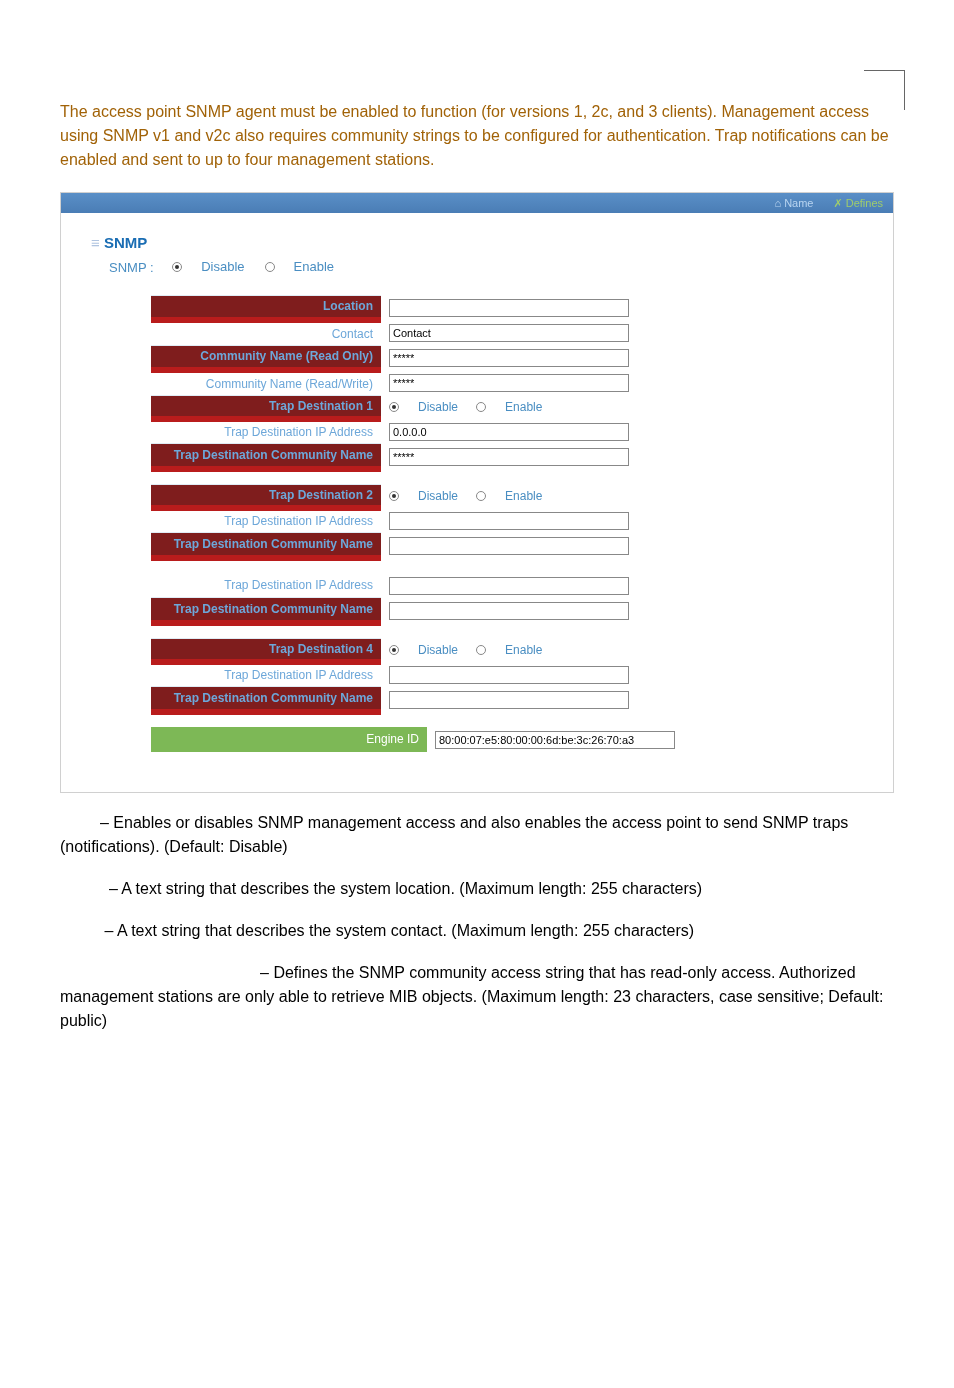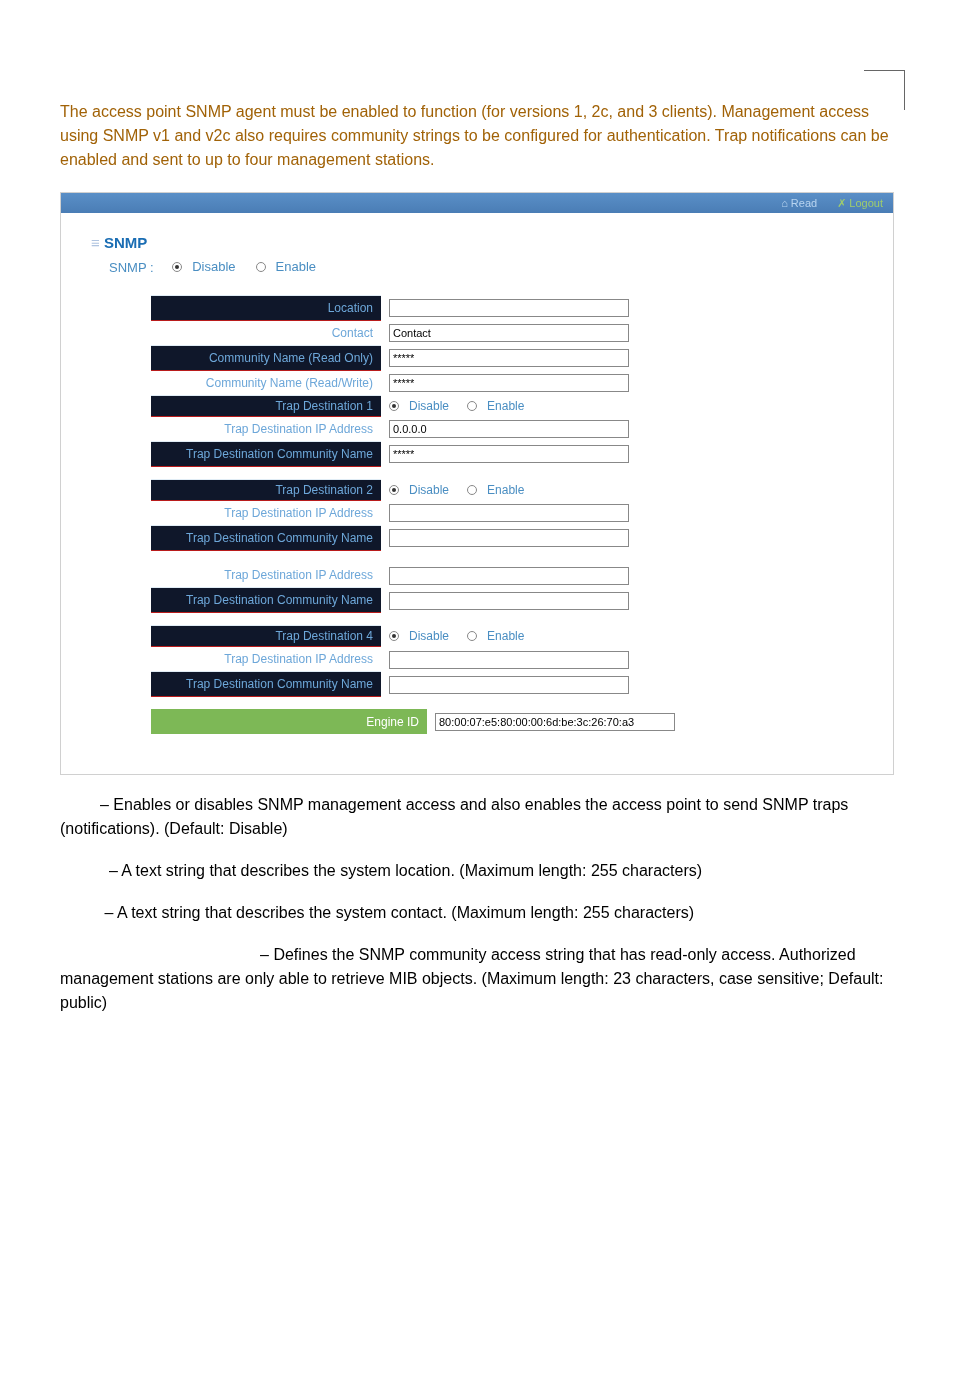--- a/index.html
+++ b/index.html
@@ -15,28 +15,28 @@
     .panel-topbar { height: 20px; background: linear-gradient(to bottom, #5a8fc7, #4a7db5); display: flex; justify-content: flex-end; align-items: center; padding-right: 10px; gap: 20px; }
     .topbar-link { color: #b8d4f0; font-size: 11px; display: flex; align-items: center; gap: 3px; }
     .topbar-link.logout { color: #9fcc6d; }
     
     .section { padding: 21px 30px 20px 30px; }
     .section-title { color: #1a6db3; font-size: 15px; font-weight: bold; margin-bottom: 8px; }
     .section-title::before { content: '≡ '; color: #b0c4e0; }
     
     .snmp-line { color: #4a8ec2; font-size: 13px; margin-left: 18px; margin-bottom: 20px; }
     .radio-group { display: inline-flex; gap: 20px; margin-left: 15px; }
-    .radio-item { display: flex; align-items: center; gap: 10px; }
+    .radio-item { display: flex; align-items: center; gap: 19px; }
     .radio-circle { width: 10px; height: 10px; border-radius: 50%; border: 1px solid #888; background: #fff; display: inline-block; position: relative; }
     .radio-circle.checked::after { content: ''; position: absolute; width: 4px; height: 4px; background: #333; border-radius: 50%; top: 2px; left: 2px; }
     
     .form-area { margin-left: 60px; margin-bottom: 20px; }
     .table-block { margin-bottom: 12px; }
     table { border-collapse: collapse; }
-    td.label { text-align: right; padding: 3px 8px; color: #6da7d9; font-size: 12px; background: #0f172a; border-top: 1px solid #e0ecf5; border-bottom: 1px solid #b91c1c; width: 230px; }
+    td.label { text-align: right; padding: 3px 8px; color: #6da7d9; font-size: 12px; background: #7f1d1d; border-top: 1px solid #e0ecf5; border-bottom: 6px solid #b91c1c; width: 230px; font-weight: bold; }
     td.label-white { text-align: right; padding: 3px 8px; color: #6da7d9; font-size: 12px; width: 230px; }
     td.label-green { text-align: right; padding: 3px 8px; color: #fff; font-size: 12px; background: #7db856; width: 276px; }
     td.value { padding: 3px 8px; width: 270px; }
     
     .text-input { width: 240px; height: 18px; border: 1px solid #888; background: #fff; font-size: 11px; padding: 0 3px; }
     
     .radio-inline { color: #4a8ec2; font-size: 12px; display: flex; align-items: center; gap: 18px; }
     
     .desc-para { font-size: 16px; line-height: 1.5; color: #000; margin-top: 18px; }
   </style>
@@ -44,25 +44,25 @@
 <body>
 
 <div class="crop-mark"></div>
 
 <p class="intro-text">The access point  SNMP agent must be enabled to function (for versions 1, 2c, and 3 clients). Management access using SNMP v1 and v2c also requires community strings to be configured for authentication. Trap notifications can be enabled and sent to up to four management stations.</p>
 
 <div class="panel">
   <div class="panel-topbar">
     <span class="topbar-link">
       <span>⌂</span>
-      <span>Read</span>
+      <span>Name</span>
     </span>
     <span class="topbar-link logout">
       <span>✗</span>
-      <span>Logout</span>
+      <span>Defines</span>
     </span>
   </div>
 
   <div class="section">
     <div class="section-title">SNMP</div>
 
     <div class="snmp-line">
       <span>SNMP :</span>
       <span class="radio-group">
         <span class="radio-item">

